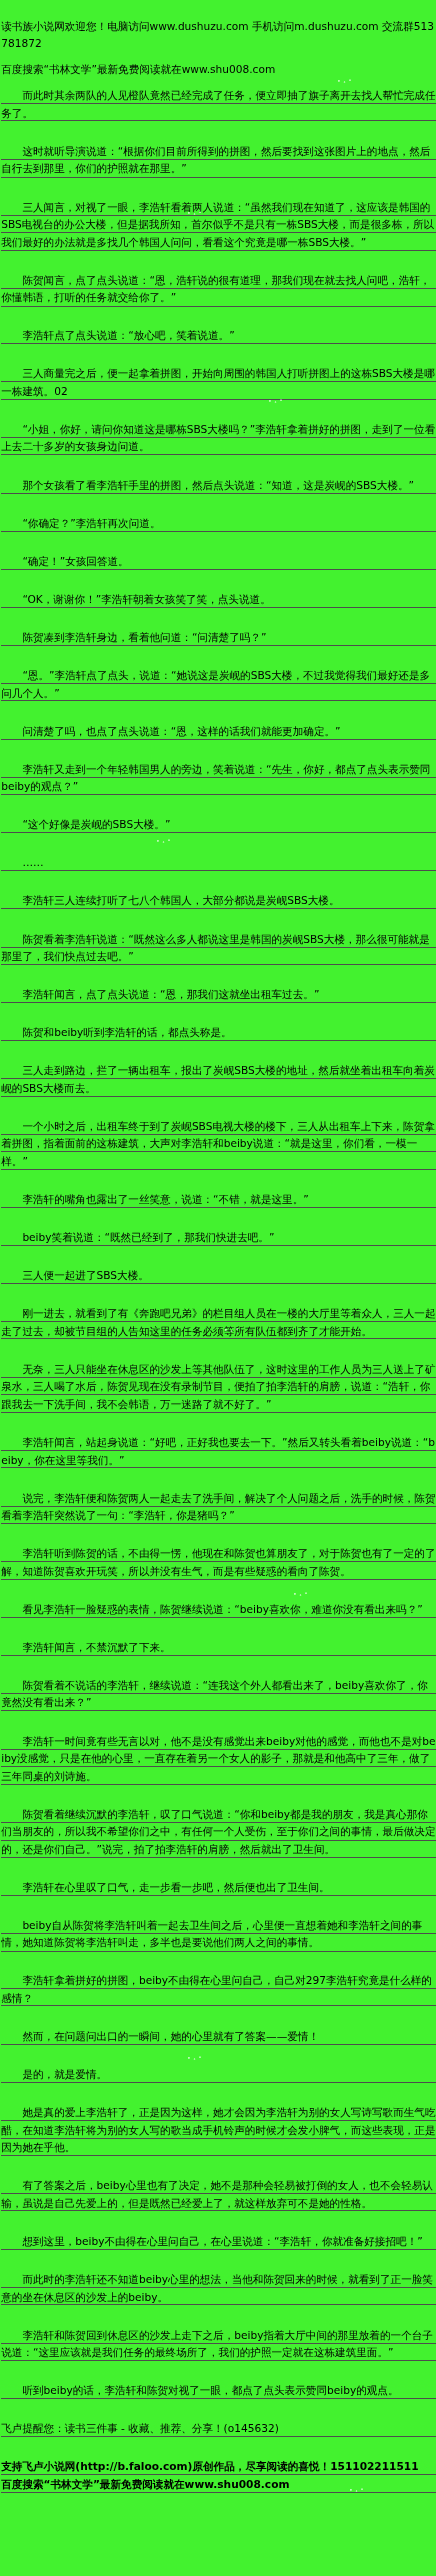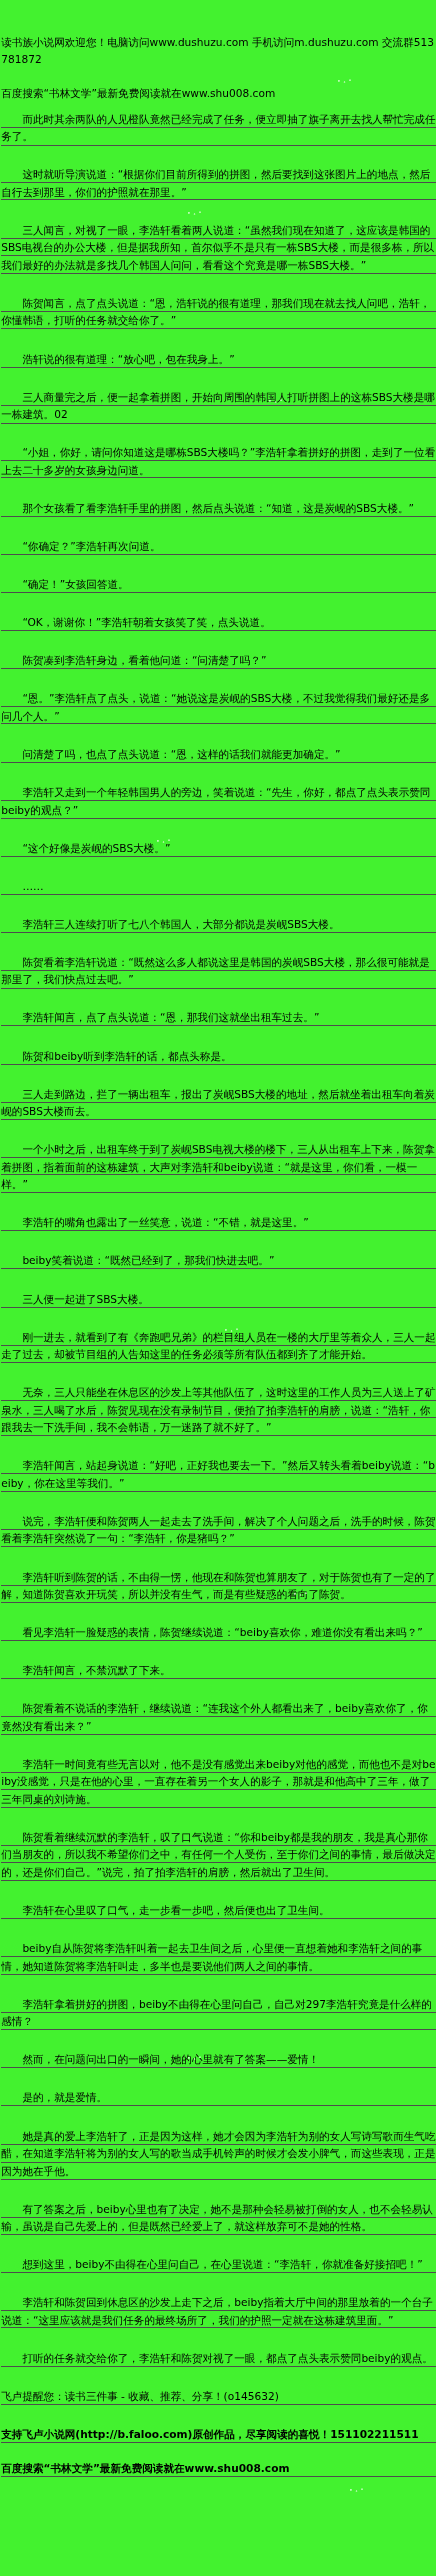--- a/index.html
+++ b/index.html
@@ -14,21 +14,21 @@
   .hdr{margin:0 0 8.7px 0;}
   
   .lined{
     background-image:repeating-linear-gradient(
       to bottom,
       transparent 0px, transparent 16px,
       #4d4d4d 16px, #4d4d4d 17px,
       transparent 17px, transparent 17.5px);
   }
   .para{text-indent:2em;}
-  .flush{text-indent:0;margin-top:16px;}
+  .flush{text-indent:0;}
   .nogap{margin-bottom:0;font-weight:bold;}
   
   .noise{
     position:absolute;width:16px;height:5px;pointer-events:none;
     background:
       radial-gradient(circle at 1.9px 1.9px, rgba(255,255,255,.65) 0.6px, transparent 1.2px),
       radial-gradient(circle at 7.5px 3.1px, rgba(255,255,255,.5) 0.6px, transparent 1.2px),
       radial-gradient(circle at 13px 1.2px, rgba(255,255,255,.55) 0.6px, transparent 1.2px);
   }
 </style>
@@ -38,21 +38,21 @@
 <div class="doc">
   <div>
       <p class="hdr flush">读书族小说网欢迎您！电脑访问www.dushuzu.com 手机访问m.dushuzu.com 交流群513781872</p>
       <p class="hdr flush">百度搜索“书林文学”最新免费阅读就在www.shu008.com</p>
     </div>
   <div>
       <p class="para lined">而此时其余两队的人见橙队竟然已经完成了任务，便立即抽了旗子离开去找人帮忙完成任务了。</p>
       <p class="para lined">这时就听导演说道：“根据你们目前所得到的拼图，然后要找到这张图片上的地点，然后自行去到那里，你们的护照就在那里。”</p>
       <p class="para lined">三人闻言，对视了一眼，李浩轩看着两人说道：“虽然我们现在知道了，这应该是韩国的SBS电视台的办公大楼，但是据我所知，首尔似乎不是只有一栋SBS大楼，而是很多栋，所以我们最好的办法就是多找几个韩国人问问，看看这个究竟是哪一栋SBS大楼。”</p>
       <p class="para lined">陈贺闻言，点了点头说道：“恩，浩轩说的很有道理，那我们现在就去找人问吧，浩轩，你懂韩语，打听的任务就交给你了。”</p>
-      <p class="para lined">浩轩说的很有道理：“放心吧，包在我身上。”</p>
+      <p class="para lined">李浩轩点了点头说道：“放心吧，笑着说道。”</p>
       <p class="para lined">三人商量完之后，便一起拿着拼图，开始向周围的韩国人打听拼图上的这栋SBS大楼是哪一栋建筑。02</p>
       <p class="para lined">“小姐，你好，请问你知道这是哪栋SBS大楼吗？”李浩轩拿着拼好的拼图，走到了一位看上去二十多岁的女孩身边问道。</p>
       <p class="para lined">那个女孩看了看李浩轩手里的拼图，然后点头说道：“知道，这是炭岘的SBS大楼。”</p>
       <p class="para lined">“你确定？”李浩轩再次问道。</p>
       <p class="para lined">“确定！”女孩回答道。</p>
       <p class="para lined">“OK，谢谢你！”李浩轩朝着女孩笑了笑，点头说道。</p>
       <p class="para lined">陈贺凑到李浩轩身边，看着他问道：“问清楚了吗？”</p>
       <p class="para lined">“恩。”李浩轩点了点头，说道：“她说这是炭岘的SBS大楼，不过我觉得我们最好还是多问几个人。”</p>
       <p class="para lined">问清楚了吗，也点了点头说道：“恩，这样的话我们就能更加确定。”</p>
       <p class="para lined">李浩轩又走到一个年轻韩国男人的旁边，笑着说道：“先生，你好，都点了点头表示赞同beiby的观点？”</p>
@@ -78,22 +78,23 @@
       <p class="para lined">李浩轩一时间竟有些无言以对，他不是没有感觉出来beiby对他的感觉，而他也不是对beiby没感觉，只是在他的心里，一直存在着另一个女人的影子，那就是和他高中了三年，做了三年同桌的刘诗施。</p>
       <p class="para lined">陈贺看着继续沉默的李浩轩，叹了口气说道：“你和beiby都是我的朋友，我是真心那你们当朋友的，所以我不希望你们之中，有任何一个人受伤，至于你们之间的事情，最后做决定的，还是你们自己。”说完，拍了拍李浩轩的肩膀，然后就出了卫生间。</p>
       <p class="para lined">李浩轩在心里叹了口气，走一步看一步吧，然后便也出了卫生间。</p>
       <p class="para lined">beiby自从陈贺将李浩轩叫着一起去卫生间之后，心里便一直想着她和李浩轩之间的事情，她知道陈贺将李浩轩叫走，多半也是要说他们两人之间的事情。</p>
       <p class="para lined">李浩轩拿着拼好的拼图，beiby不由得在心里问自己，自己对297李浩轩究竟是什么样的感情？</p>
       <p class="para lined">然而，在问题问出口的一瞬间，她的心里就有了答案——爱情！</p>
       <p class="para lined">是的，就是爱情。</p>
       <p class="para lined">她是真的爱上李浩轩了，正是因为这样，她才会因为李浩轩为别的女人写诗写歌而生气吃醋，在知道李浩轩将为别的女人写的歌当成手机铃声的时候才会发小脾气，而这些表现，正是因为她在乎他。</p>
       <p class="para lined">有了答案之后，beiby心里也有了决定，她不是那种会轻易被打倒的女人，也不会轻易认输，虽说是自己先爱上的，但是既然已经爱上了，就这样放弃可不是她的性格。</p>
       <p class="para lined">想到这里，beiby不由得在心里问自己，在心里说道：“李浩轩，你就准备好接招吧！”</p>
+      <p class="para lined">而此时的李浩轩还不知道beiby心里的想法，当他和陈贺回来的时候，就看到了正一脸笑意的坐在休息区的沙发上的beiby。</p>
       <p class="para lined">李浩轩和陈贺回到休息区的沙发上走下之后，beiby指着大厅中间的那里放着的一个台子说道：“这里应该就是我们任务的最终场所了，我们的护照一定就在这栋建筑里面。”</p>
-      <p class="para lined">打听的任务就交给你了，李浩轩和陈贺对视了一眼，都点了点头表示赞同beiby的观点。</p>
+      <p class="para lined">听到beiby的话，李浩轩和陈贺对视了一眼，都点了点头表示赞同beiby的观点。</p>
     </div>
   <div>
     <p class="lined flush">飞卢提醒您：读书三件事 - 收藏、推荐、分享！(o145632)</p>
     <div>
         <p class="lined flush nogap">支持飞卢小说网(http://b.faloo.com)原创作品，尽享阅读的喜悦！151102211511</p>
         <p class="lined flush nogap">百度搜索“书林文学”最新免费阅读就在www.shu008.com</p>
       </div>
   </div>
 </div>
 

